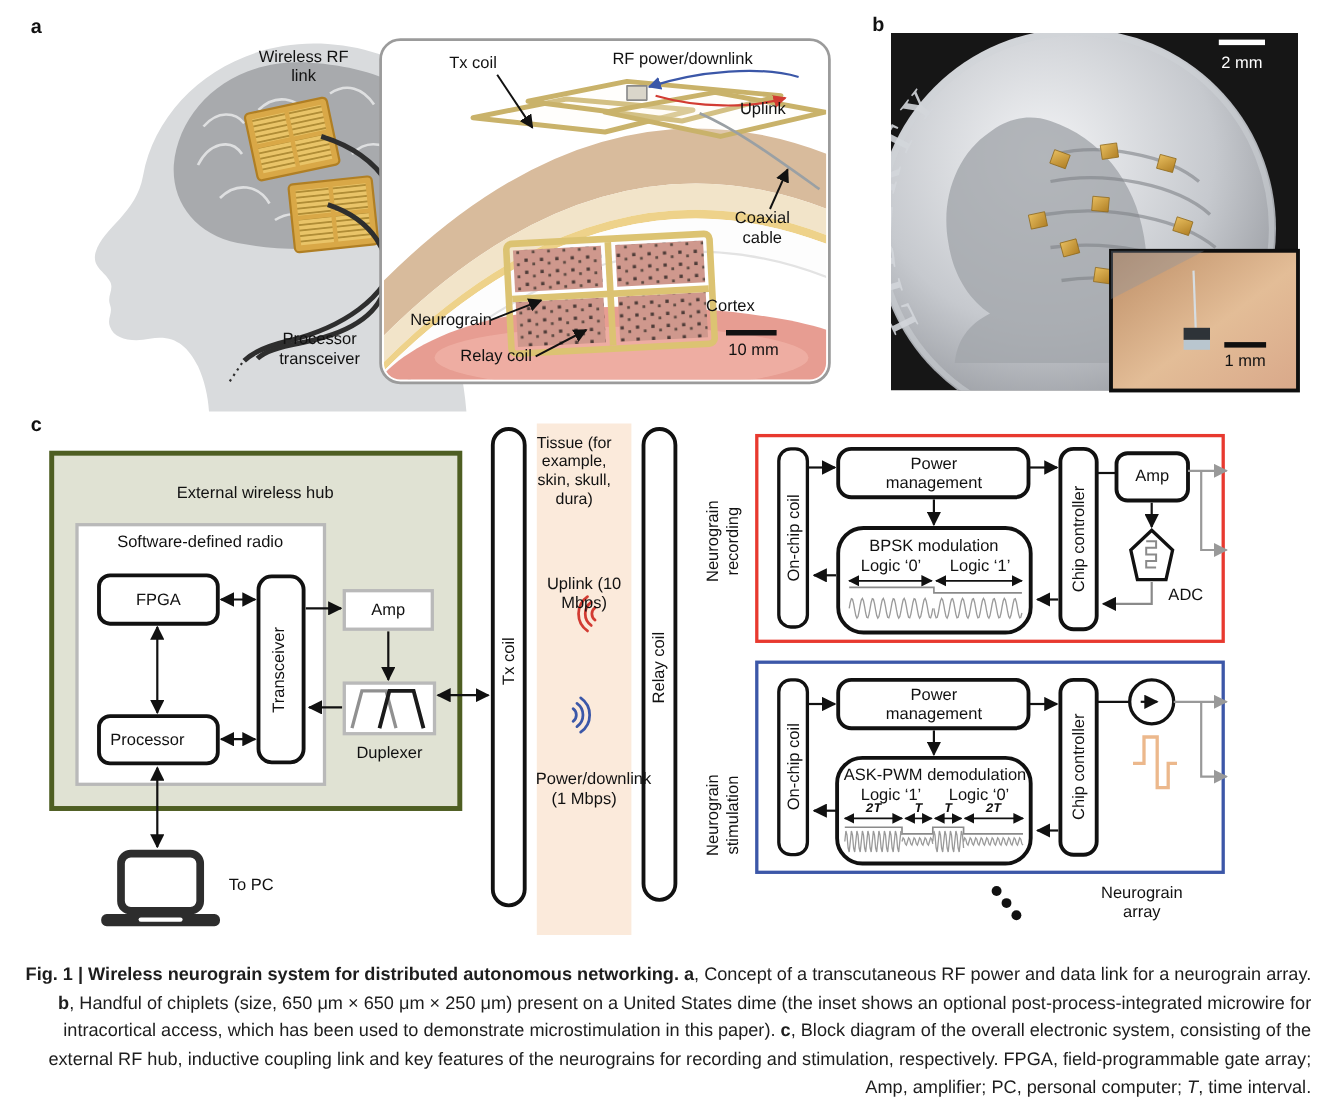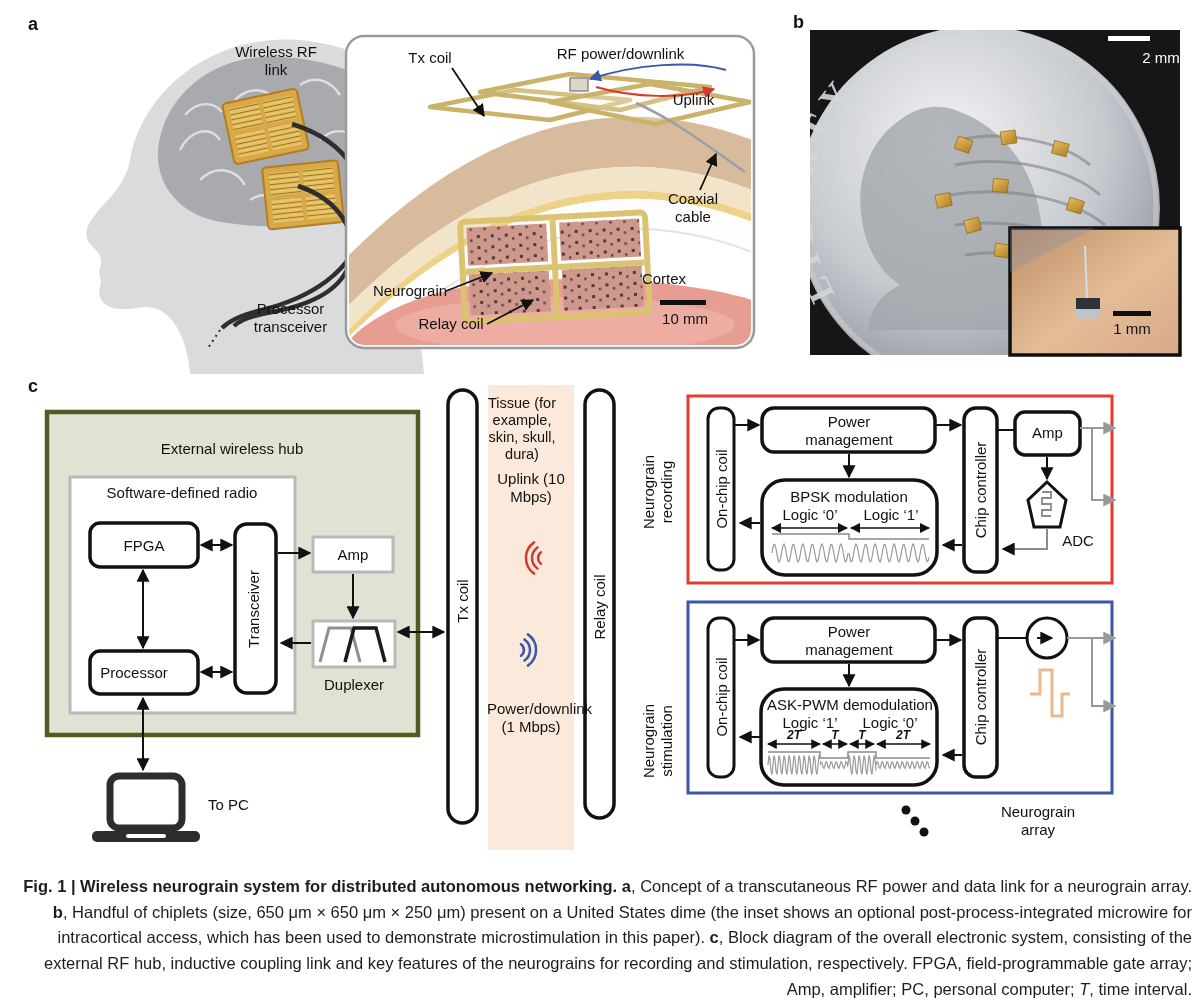--- a/index.html
+++ b/index.html
@@ -2,22 +2,22 @@
 <html><head>
 <meta charset="utf-8">
 <style>
   html,body{margin:0;padding:0;background:#fff;}
   .page{position:relative;width:1200px;height:1004px;background:#fff;overflow:hidden;
         font-family:"Liberation Sans", sans-serif;color:#111;}
   .lbl{position:absolute;font-size:15px;line-height:1.18;text-align:center;color:#111;white-space:normal;}
   .left{text-align:left;}
   .rot{transform:rotate(-90deg);}
   .panel-letter{position:absolute;font-weight:700;font-size:18px;color:#111;}
-  .white{color:#fff;margin-left:32px;}
-  .small{font-size:12px;}
+  .white{color:#fff;}
+  .small{font-size:12px;font-family:Liberation Mono, monospace;}
   .ital{font-style:italic;font-weight:600;}
   svg{position:absolute;overflow:visible;}
   .caption{position:absolute;left:20px;top:874px;width:1172px;font-size:16.5px;
            line-height:1.56;color:#1d1d1d;text-align:right;}
   .cap-b{font-weight:700;}
   .cap-i{font-style:italic;}
 </style>
 </head>
 <body>
 
@@ -346,21 +346,21 @@
   <div class="lbl" style="left:132px;top:440px;width:200px">External wireless hub</div>
   <div class="lbl" style="left:82px;top:484px;width:200px">Software-defined radio</div>
   <div class="lbl" style="left:90px;top:537px;width:108px">FPGA</div>
   <div class="lbl" style="left:90px;top:664px;width:88px">Processor</div>
   <div class="lbl rot" style="left:175px;top:599px;width:160px;height:20px">Transceiver</div>
   <div class="lbl" style="left:313px;top:546px;width:80px">Amp</div>
   <div class="lbl" style="left:304px;top:676px;width:100px">Duplexer</div>
   <div class="lbl left" style="left:208px;top:796px;width:70px">To PC</div>
   <div class="lbl rot" style="left:412px;top:593px;width:100px;height:16px">Tx coil</div>
   <div class="lbl" style="left:477px;top:395px;width:90px;font-size:14.5px">Tissue (for example, skin, skull, dura)</div>
-  <div class="lbl" style="left:487px;top:470px;width:88px">Uplink (10 Mbps)</div>
+  <div class="lbl" style="left:487px;top:522px;width:88px">Uplink (10 Mbps)</div>
   <div class="lbl" style="left:487px;top:700px;width:88px">Power/downlink (1 Mbps)</div>
   <div class="lbl rot" style="left:544px;top:599px;width:110px;height:16px">Relay coil</div>
   <div class="lbl rot" style="left:611px;top:475px;width:92px;height:34px">Neurograin recording</div>
   <div class="lbl rot" style="left:611px;top:724px;width:92px;height:34px">Neurograin stimulation</div>
 
   <div class="lbl rot" style="left:666px;top:481px;width:110px;height:16px">On-chip coil</div>
   <div class="lbl" style="left:794px;top:413px;width:110px">Power management</div>
   <div class="lbl" style="left:769px;top:488px;width:160px">BPSK modulation</div>
   <div class="lbl" style="left:770px;top:506px;width:80px">Logic ‘0’</div>
   <div class="lbl" style="left:851px;top:506px;width:80px">Logic ‘1’</div>

